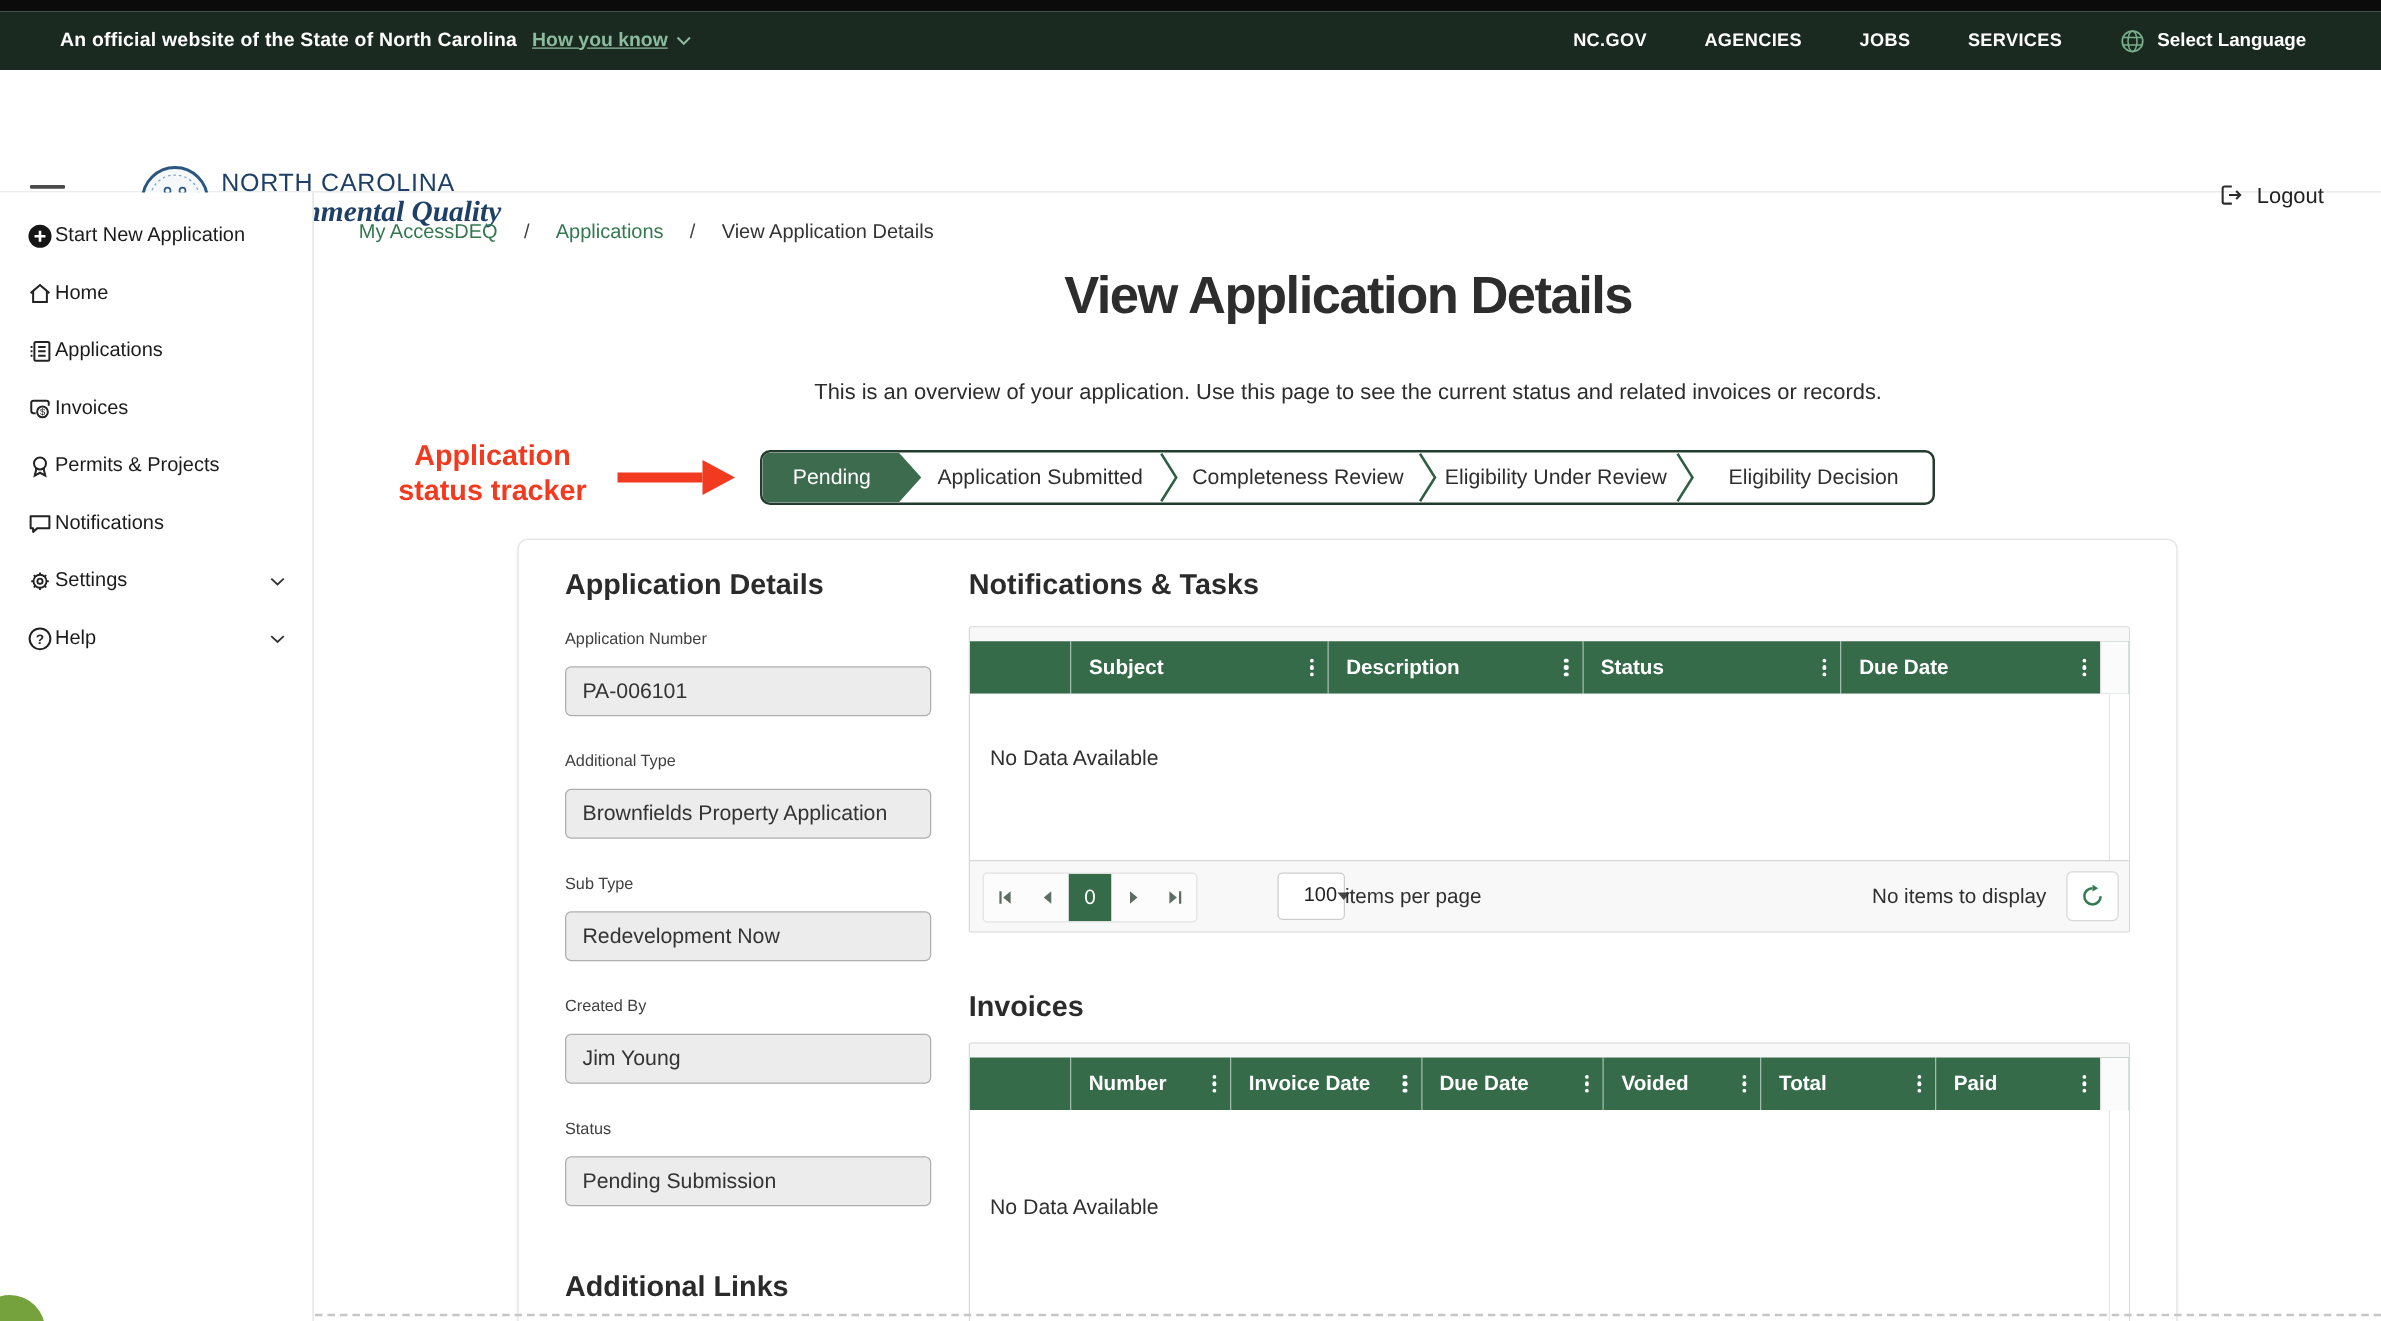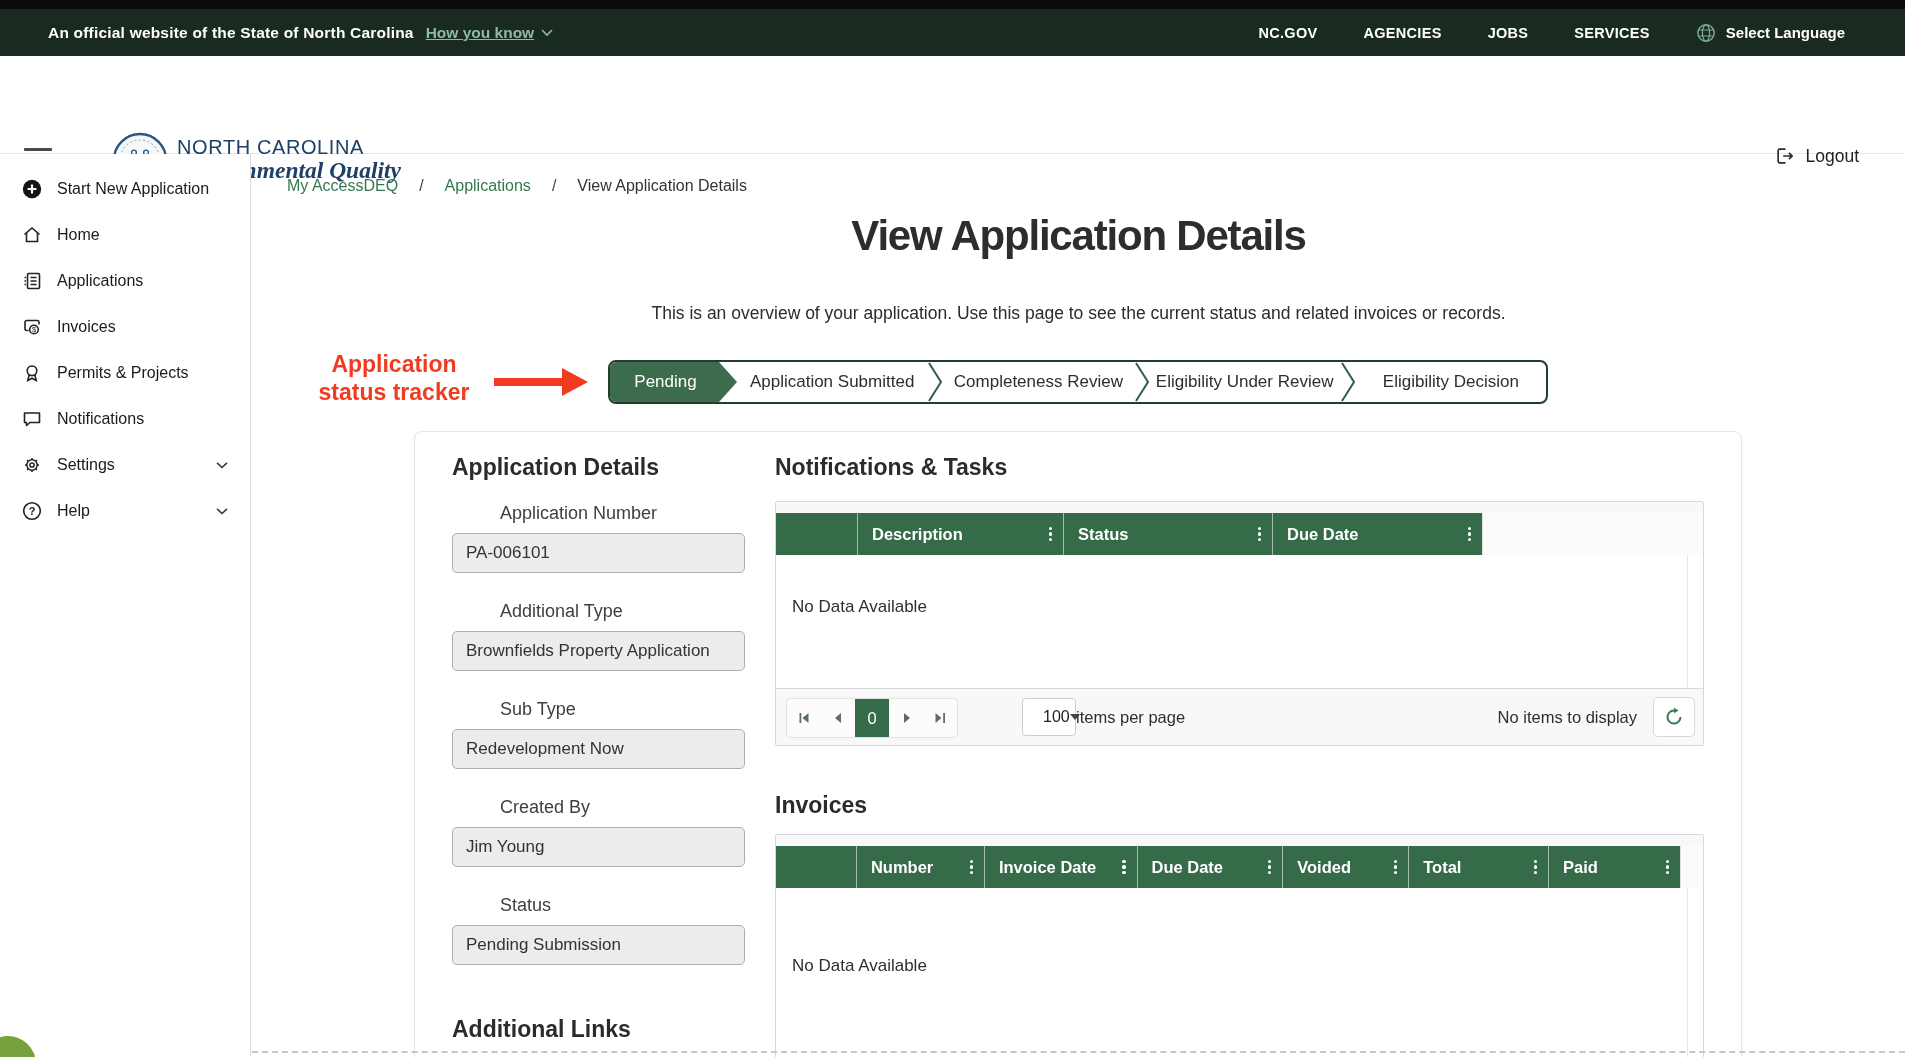--- a/index.html
+++ b/index.html
@@ -27,21 +27,21 @@
   .logo{position:absolute;left:112px;top:76px;display:flex;align-items:center;gap:9px;}
   .logo-text{display:flex;flex-direction:column;line-height:1.08;}
   .brand1{font-size:20px;letter-spacing:.6px;color:var(--brand-navy);font-weight:400;}
   .brand2{font-family:"Liberation Serif","DejaVu Serif",serif;font-style:italic;font-weight:700;
           font-size:23.5px;color:var(--brand-navy);}
   .logout{position:absolute;right:40px;top:88px;display:flex;align-items:center;gap:9px;background:none;border:none;
           font-size:17.5px;color:#222;cursor:pointer;font-family:inherit;}
 
   
   .sidebar{position:absolute;top:154px;left:0;width:251px;bottom:0;background:#fff;border-right:1px solid #dedede;padding-top:12px;box-sizing:border-box;}
-  .side-item{height:46px;display:flex;align-items:center;padding:0 20px;gap:13px;font-size:16px;color:#1b1b1b;cursor:pointer;position:relative;}
+  .side-item{height:46px;display:flex;align-items:center;padding:0 20px;font-size:16px;color:#1b1b1b;cursor:pointer;position:relative;}
   .side-item .s-icon{width:24px;height:24px;flex:0 0 24px;display:flex;align-items:center;justify-content:center;}
   .side-item .chev{position:absolute;right:18px;display:flex;}
 
   
   .main{position:absolute;left:252px;top:154px;right:0;bottom:0;}
   .breadcrumb{position:absolute;left:35px;top:23px;display:flex;gap:21px;font-size:16px;color:#333;}
   .crumb-link{color:var(--breadcrumb-link);text-decoration:none;cursor:pointer;}
   .crumb-sep{color:#444;}
   .crumb-current{color:#333;}
   .page-title{position:absolute;left:0;right:0;top:58px;margin:0;text-align:center;font-size:42px;font-weight:700;
@@ -61,21 +61,21 @@
   .step-active{flex:0 0 111px;background:var(--pending-green);color:#fff;display:flex;align-items:center;justify-content:center;
                padding-right:16px;font-size:17px;clip-path:polygon(0 0,calc(100% - 18px) 0,100% 50%,calc(100% - 18px) 100%,0 100%);}
   .step{flex:1;display:flex;align-items:center;justify-content:center;font-size:17px;color:#2e2e2e;}
   .step-sep{flex:0 0 16px;display:flex;align-items:center;justify-content:center;}
 
   
   .card{position:absolute;left:162px;top:277px;width:1326px;height:860px;background:#fff;border:1px solid #e3e3e3;
         border-radius:8px;box-shadow:0 1px 3px rgba(0,0,0,.05);}
   .col-left{position:absolute;left:37px;top:0;width:293px;}
   .sec-heading{position:absolute;margin:0;font-size:23px;font-weight:700;color:#2b2b2b;}
-  .fld-label{position:absolute;font-size:18px;color:#404040;margin-left:48px;}
+  .fld-label{position:absolute;font-size:13px;color:#404040;}
   .fld-box{position:absolute;width:293px;height:40px;box-sizing:border-box;background:#ececec;border:1px solid #aeaeae;
            border-radius:5px;display:flex;align-items:center;padding:0 13px;font-size:17px;color:#333;}
   .col-right{position:absolute;left:360px;top:0;width:929px;}
 
   
   .grid{position:absolute;left:0;width:929px;border:1px solid #d8d8d8;border-radius:2px;background:#fff;box-sizing:border-box;}
   .grid-strip{height:11px;background:#f8f8f8;}
   .grid-header{display:flex;height:42px;background:var(--primary-green);}
   .gh-cell{display:flex;align-items:center;justify-content:space-between;box-sizing:border-box;
            padding:0 8px 0 14px;color:#fff;font-weight:700;font-size:16.5px;border-left:1px solid rgba(255,255,255,.55);cursor:pointer;}
@@ -313,20 +313,28 @@
           </div>
         <h2 class="sec-heading" style="top:584px;left:0;">Additional Links</h2>
       </div>
 
       <div class="col-right">
         <h2 class="sec-heading" style="top:22px;left:0;">Notifications &amp; Tasks</h2>
         <div class="grid" id="grid-notifications" style="top:69px;">
             <div class="grid-strip"></div>
             <div class="grid-header">
               <div class="gh-cell gh-lead" style="width: 81px;"></div>
+              <div class="gh-cell" style="width: 208px;">
+                <span class="gh-label">Subject</span>
+                <span class="kebab">
+                  <i></i>
+                  <i></i>
+                  <i></i>
+                </span>
+              </div>
               <div class="gh-cell" style="width: 206px;">
                 <span class="gh-label">Description</span>
                 <span class="kebab">
                   <i></i>
                   <i></i>
                   <i></i>
                 </span>
               </div>
               <div class="gh-cell" style="width: 209px;">
                 <span class="gh-label">Status</span>

